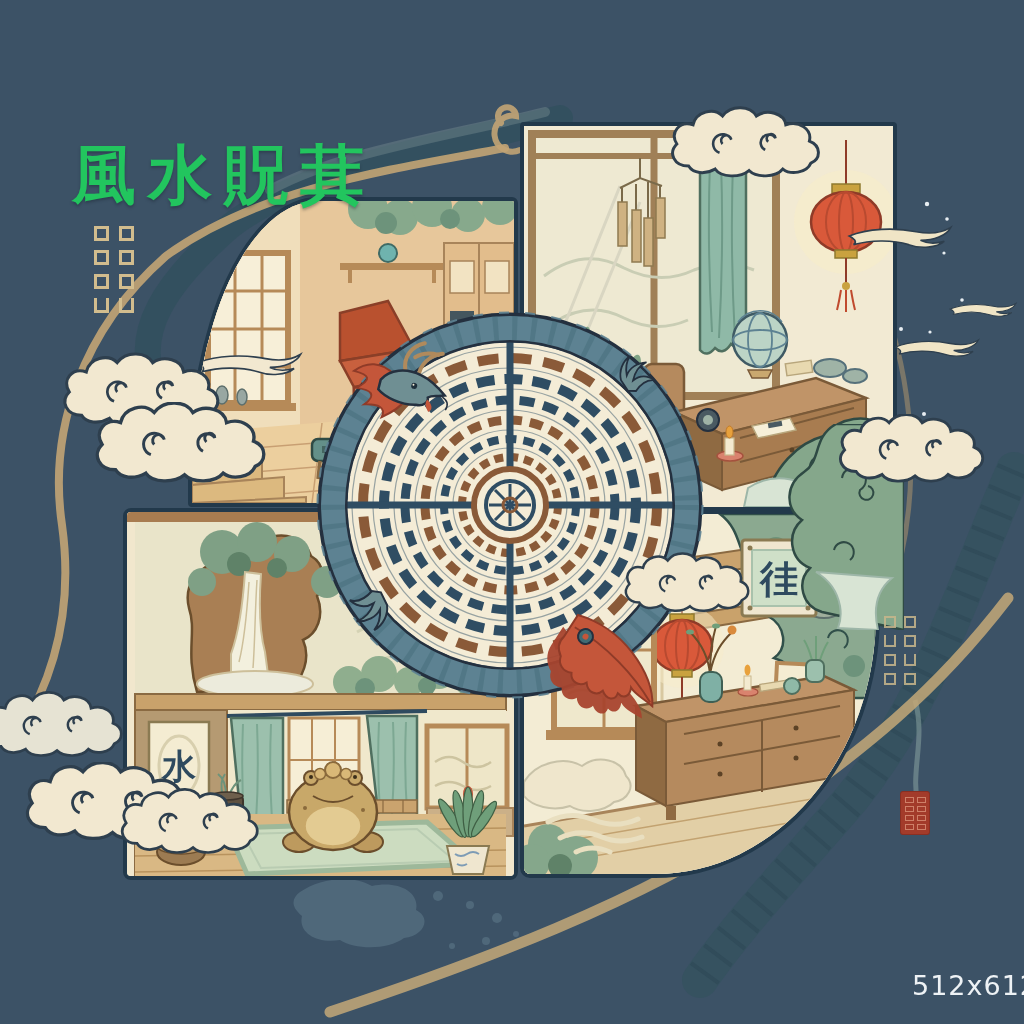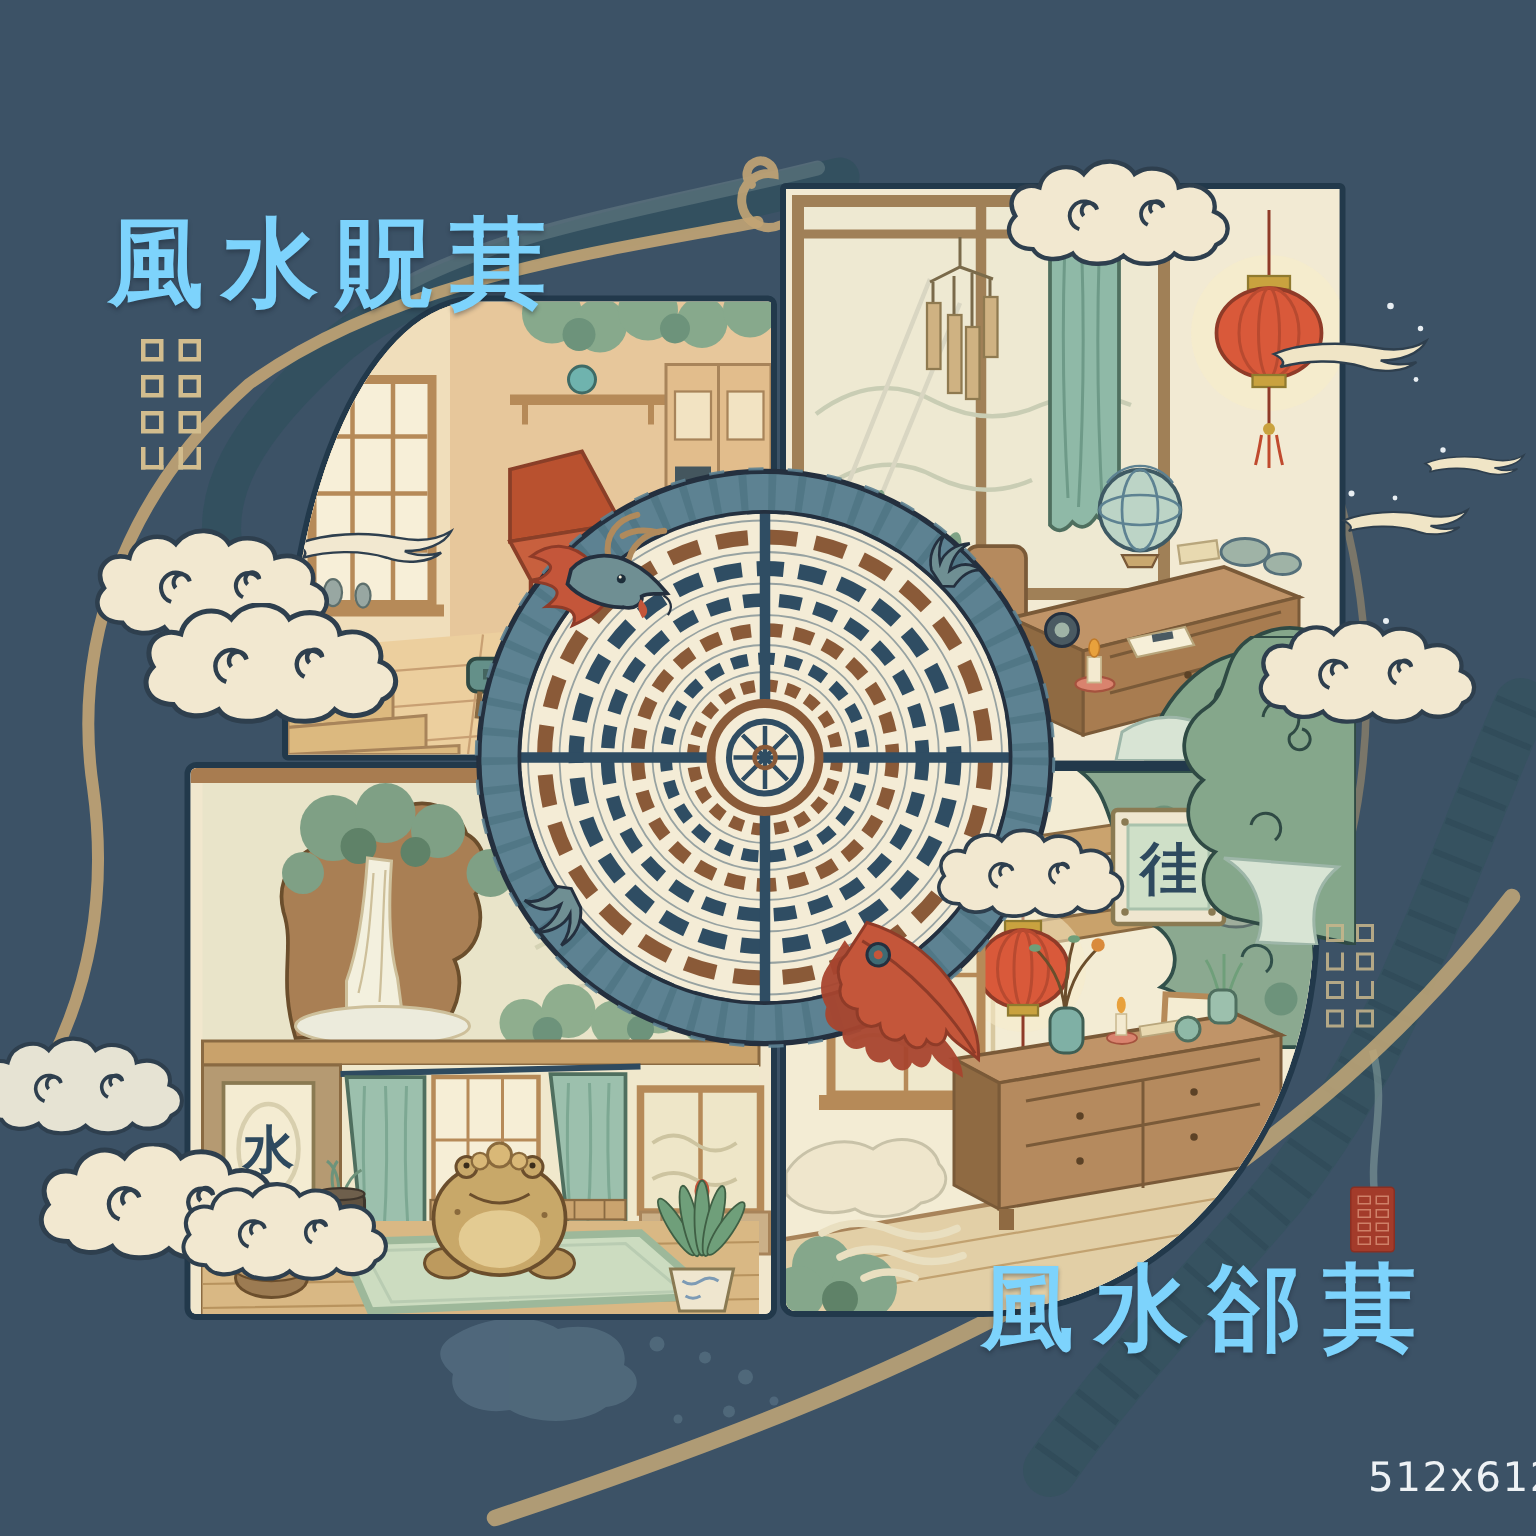--- a/index.html
+++ b/index.html
@@ -5,21 +5,21 @@
   html,body{margin:0;padding:0;background:#1d2833;}
   #stage{position:relative;width:1024px;height:1024px;background:#3c5266;overflow:hidden;
          font-family:"DejaVu Serif",serif;}
   .abs{position:absolute;}
   svg{display:block;}
   .panel{position:absolute;background:#f2ead3;border:4px solid #22394b;box-sizing:border-box;overflow:hidden;}
   #panel-tl{left:188px;top:197px;width:330px;height:310px;border-radius:130px 6px 4px 4px / 280px 6px 4px 4px;}
   #panel-tr{left:520px;top:122px;width:377px;height:389px;border-radius:4px;}
   #panel-bl{left:123px;top:508px;width:395px;height:372px;border-radius:8px;box-shadow:inset 0 0 0 9px #f1e7cd;}
   #panel-br{left:520px;top:510px;width:360px;height:368px;border-radius:4px 4px 225px 10px / 4px 4px 265px 10px;}
-  .title{position:absolute;color:#7dd3fc;font-weight:bold;letter-spacing:12px;
+  .title{position:absolute;color:#22c55e;font-weight:bold;letter-spacing:12px;
          text-shadow:0 2px 3px rgba(20,30,40,.35);white-space:nowrap;}
   #title-tl{left:72px;top:132px;font-size:64px;}
   #title-br{left:654px;top:830px;font-size:62px;letter-spacing:14px;}
   #watermark{position:absolute;left:912px;top:970px;font-size:27px;color:#eef2f5;
              font-family:"DejaVu Sans",sans-serif;letter-spacing:1px;}
   
   .sealcol{position:absolute;display:grid;grid-template-columns:repeat(2,15px);gap:9px 10px;}
   .sealsq{width:15px;height:15px;border:3px solid #d2bd8e;box-sizing:border-box;}
   .sealsq.u{border-top:none;}
   #seal-right{grid-template-columns:repeat(2,12px);gap:7px 8px;opacity:.85;}
@@ -593,21 +593,20 @@
     <use href="#wisp" x="893" y="330" width="88" height="34" style="color:#f0e5c6"></use>
     <use href="#wisp" x="948" y="294" width="70" height="30" style="color:#f0e5c6"></use>
     <g stroke="#e9dfc0" stroke-width="5" fill="none" stroke-linecap="round">
       <path d="M548,822 q22,-12 46,-2 q22,9 44,-1"></path>
       <path d="M560,838 q20,-10 42,-1 q18,8 40,0"></path>
       <path d="M576,852 q16,-8 34,0"></path>
     </g>
   </svg>
 
   <div class="title z6" id="title-tl">風水貺萁</div>
-  <div class="title z6" id="title-br">風水郤萁</div>
 
   <div class="sealcol z6" id="seal-left" style="left:94px;top:226px">
     <span class="sealsq"></span>
       <span class="sealsq"></span>
     <span class="sealsq"></span>
       <span class="sealsq"></span>
     <span class="sealsq"></span>
       <span class="sealsq"></span>
     <span class="sealsq u"></span>
       <span class="sealsq u"></span>

